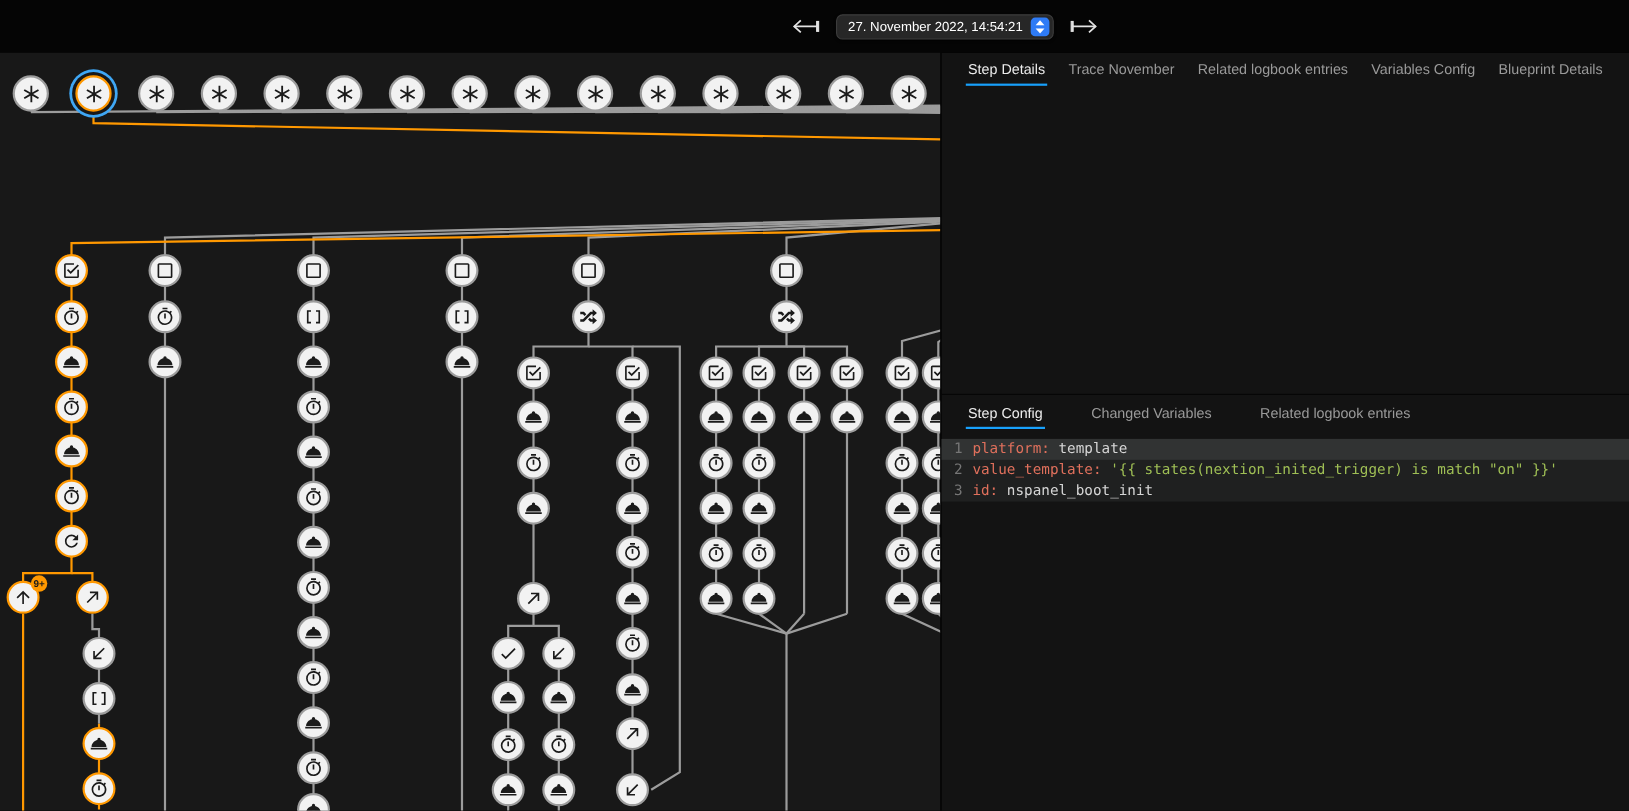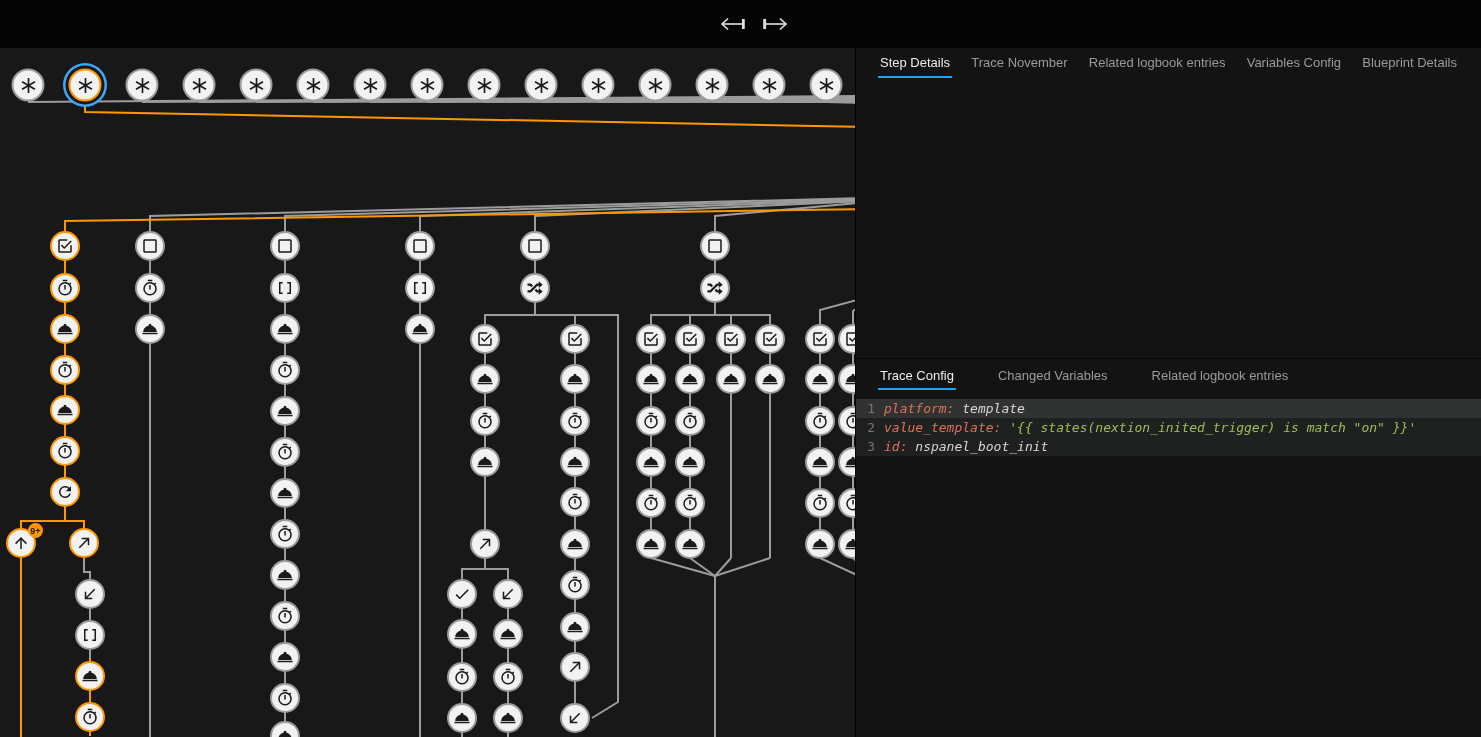--- a/index.html
+++ b/index.html
@@ -56,21 +56,21 @@
   .tabs.top { justify-content:space-between; padding:0 22px; }
   .tabs.bottom { gap:40px; padding:0 22px; height:27px; }
   .tab { display:flex; align-items:center; padding:0 2px; color:#9a9a9a; font-size:13px; border-bottom:2px solid transparent; cursor:pointer; white-space:nowrap; }
   .tab.active { color:#ececec; border-bottom-color:var(--underline); }
   .executed { margin:23px 0 0 17px; color:#e2e2e2; font-size:15px; }
   .lower { position:absolute; left:0; right:0; top:310px; border-top:1px solid #060606; padding-top:4px; }
   .code { margin-top:9px; background:#1f2020; font-family:"DejaVu Sans Mono","Liberation Mono",monospace; font-size:13px; line-height:19px; }
   .cl { display:flex; }
   .cl.hl { background:#313333; }
   .ln { flex:none; width:28px; text-align:right; padding-right:9px; color:#767676; user-select:none; }
-  .ct { white-space:pre; color:var(--code-plain);font-style:italic; }
+  .ct { white-space:pre; color:var(--code-plain); }
   .tok-key { color:var(--code-key); }
   .tok-str { color:var(--code-str); }
   .tok-plain { color:var(--code-plain); }
 </style>
 </head>
 <body style="--accent: #ff9800; --line: #9c9c9c; --sel: #3fa7f5; --underline: #18a0fb; --node-bg: #f2f2f2; --node-border: #9c9c9c; --stepper: #2e7bf6; --code-key: #e0705c; --code-str: #9fbf55; --code-plain: #d6d6d6;">
 
 <div class="graph">
   <svg class="edges" id="edges" width="855" height="737" viewBox="0 0 855 737">
       <polyline points="28,102 868,96" class="eg"></polyline>
@@ -651,41 +651,50 @@
 
 <div class="topbar">
   <div class="topbar-center">
     <button class="nav-btn">
       <svg viewBox="0 0 26 16">
         <path d="M2 8 H23" stroke-width="1.6" fill="none"></path>
         <path d="M8 2.5 L2 8 L8 13.5" stroke-width="1.6" fill="none"></path>
         <rect x="22.4" y="3.5" width="1.8" height="9"></rect>
       </svg>
     </button>
+    <div class="date-select">
+      <span>27. November 2022, 14:54:21</span>
+      <span class="stepper">
+        <svg viewBox="0 0 11 13">
+            <path d="M5.5 0.5 L9.5 5 H1.5 Z"></path>
+            <path d="M5.5 12.5 L1.5 8 H9.5 Z"></path>
+          </svg>
+      </span>
+    </div>
     <button class="nav-btn">
       <svg viewBox="0 0 26 16">
         <path d="M3 8 H24" stroke-width="1.6" fill="none"></path>
         <path d="M18 2.5 L24 8 L18 13.5" stroke-width="1.6" fill="none"></path>
         <rect x="1.8" y="3.5" width="1.8" height="9"></rect>
       </svg>
     </button>
   </div>
 </div>
 
 <div class="right">
   <div class="tabs top" id="tabs-top">
       <div class="tab active">Step Details</div>
       <div class="tab">Trace November</div>
       <div class="tab">Related logbook entries</div>
       <div class="tab">Variables Config</div>
       <div class="tab">Blueprint Details</div>
     </div>
   <div class="lower">
     <div class="tabs bottom" id="tabs-bottom">
-        <div class="tab active">Trace Config</div>
+        <div class="tab active">Step Config</div>
         <div class="tab">Changed Variables</div>
         <div class="tab">Related logbook entries</div>
       </div>
     <div class="code" id="code">
         <div class="cl hl">
           <span class="ln">1</span>
           <span class="ct"><span class="tok-key">platform:</span><span class="tok-plain"> template</span></span>
         </div>
         <div class="cl">
           <span class="ln">2</span>

